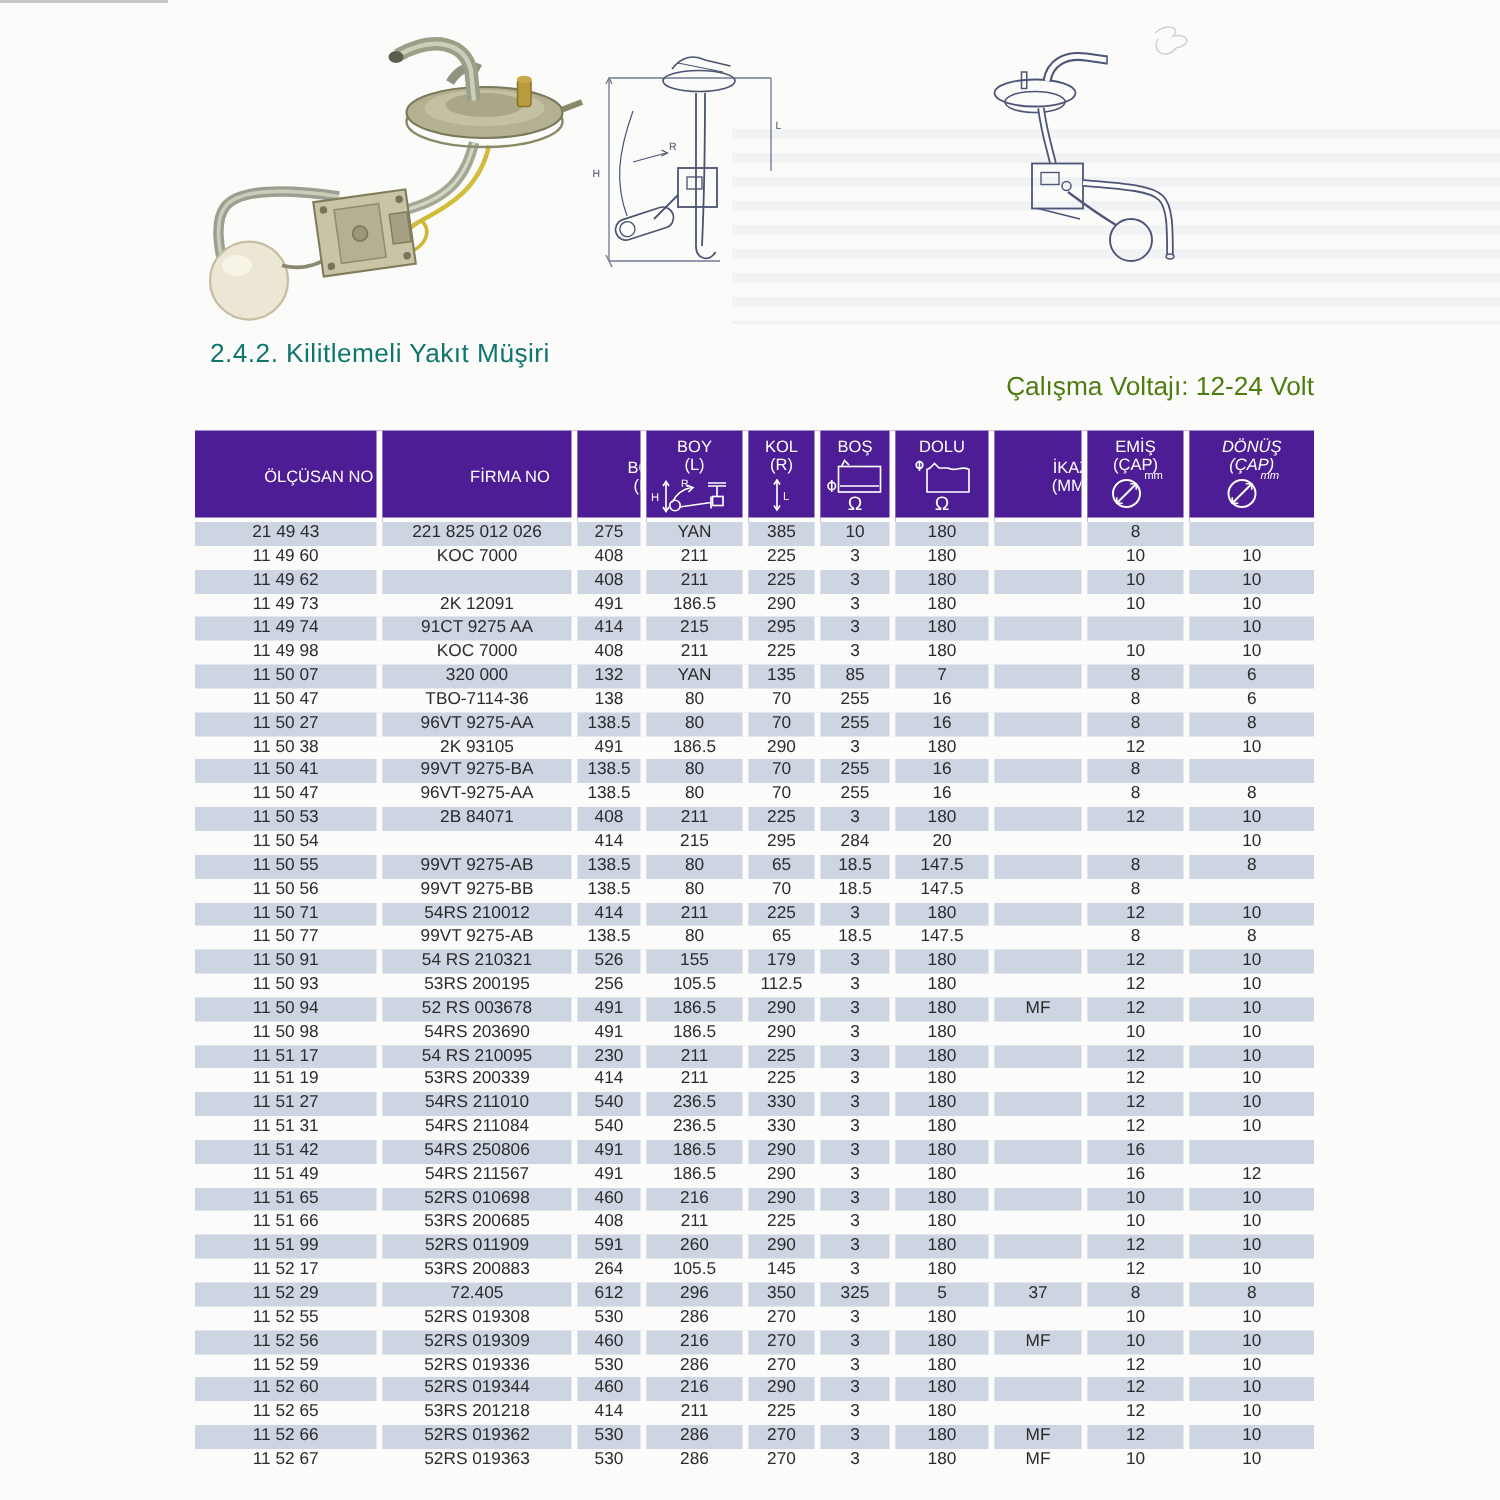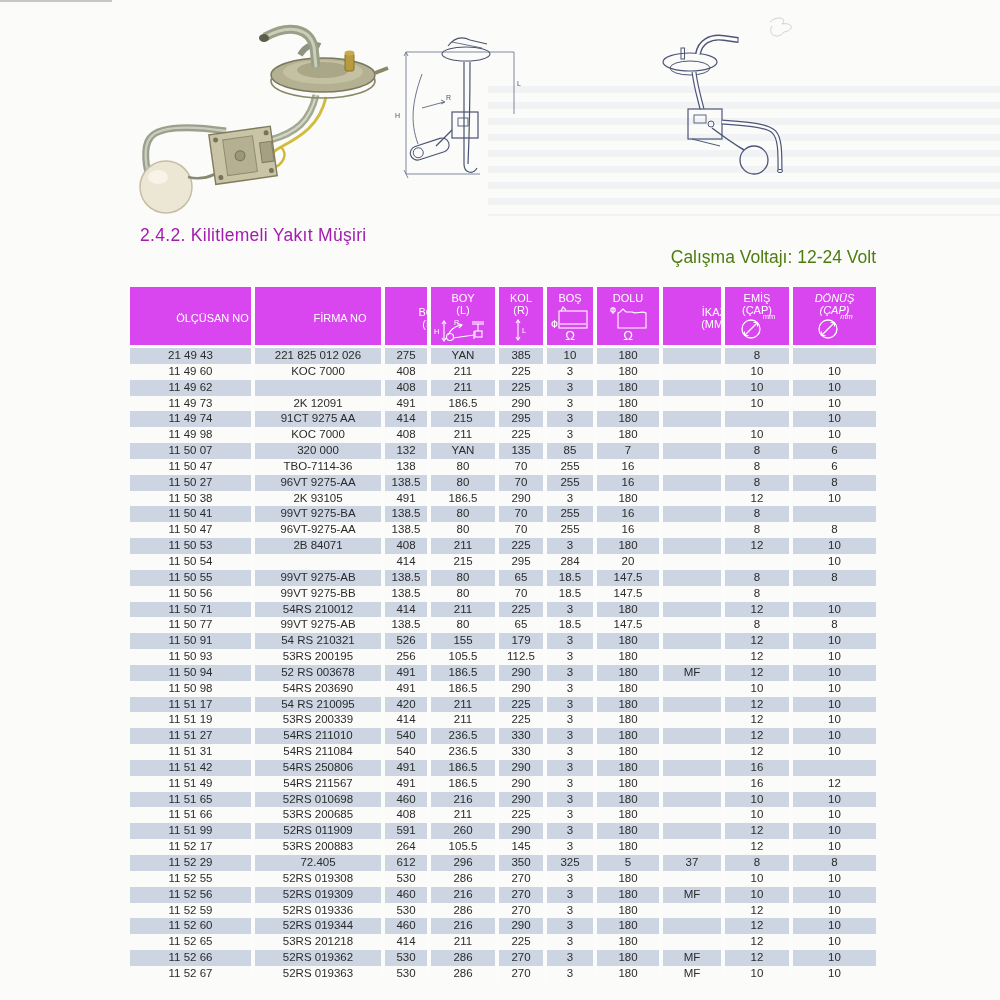--- a/index.html
+++ b/index.html
@@ -9,26 +9,26 @@
   .edge-line{position:absolute;top:0;left:0;width:112px;height:2px;background:#9a9a9a;opacity:.55;}
   .scan-bands{position:absolute;left:488px;top:86px;width:512px;height:130px;
     background:repeating-linear-gradient(180deg,#e8eaee 0px,#e8eaee 7px,rgba(255,255,255,0) 7px,rgba(255,255,255,0) 16px);
     opacity:.5;}
 
   .fig{position:absolute;}
   #fig-photo{left:130px;top:15px;}
   #fig-diagram{left:392px;top:22px;}
   #fig-drawing{left:652px;top:12px;}
 
-  .section-title{position:absolute;left:140px;top:225px;font-size:17.5px;color:#a21caf;letter-spacing:.3px;}
+  .section-title{position:absolute;left:140px;top:225px;font-size:17.5px;color:#0f766e;letter-spacing:.3px;}
   .voltage-note{position:absolute;left:520px;top:247px;width:356px;text-align:right;font-size:17.5px;color:#4d7c0f;}
 
   table.catalog{position:absolute;left:130px;top:287px;width:746px;border-collapse:separate;border-spacing:0;table-layout:fixed;}
   table.catalog th{
-    background:#d946ef;color:#fff;font-weight:normal;font-size:11px;line-height:12px;
+    background:#4c1d95;color:#fff;font-weight:normal;font-size:11px;line-height:12px;
     height:60px;padding:5px 1px 1px 1px;vertical-align:top;text-align:right;
     border-right:4px solid #fcfcfb;border-bottom:3px solid #fcfcfb;box-sizing:border-box;overflow:hidden;
   }
   table.catalog th:last-child{border-right:none;font-style:italic;}
   table.catalog th .hwrap{display:flex;flex-direction:column;align-items:center;justify-content:flex-start;height:100%;}
   table.catalog th .hwrap.center{justify-content:center;padding-bottom:8px;padding-left:44px;}
   table.catalog th .l2{display:block;}
   table.catalog th .icon-row{margin-top:2px;}
   table.catalog th .ohm{font-size:13px;line-height:11px;margin-top:0px;}
   table.catalog th .mmunit{font-size:7.5px;vertical-align:top;position:relative;top:-7px;left:1px;}
@@ -541,21 +541,21 @@
           <td>290</td>
           <td>3</td>
           <td>180</td>
           <td></td>
           <td>10</td>
           <td>10</td>
         </tr>
         <tr class="stripe">
           <td>11 51 17</td>
           <td>54 RS 210095</td>
-          <td>420</td>
+          <td>230</td>
           <td>211</td>
           <td>225</td>
           <td>3</td>
           <td>180</td>
           <td></td>
           <td>12</td>
           <td>10</td>
         </tr>
         <tr>
           <td>11 51 19</td>

